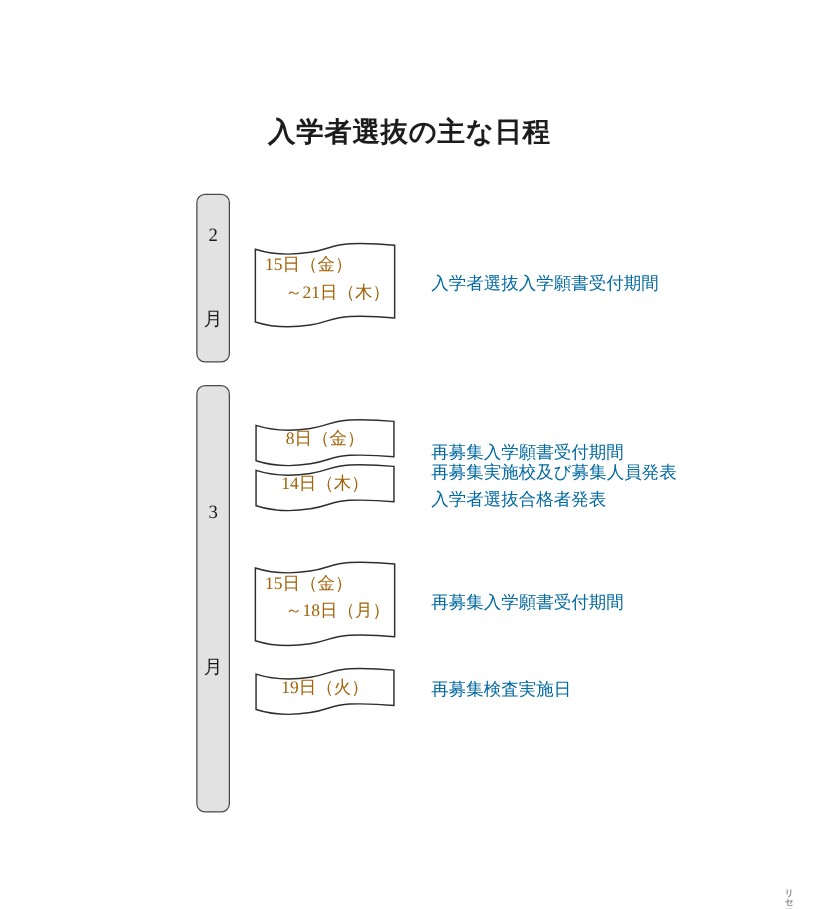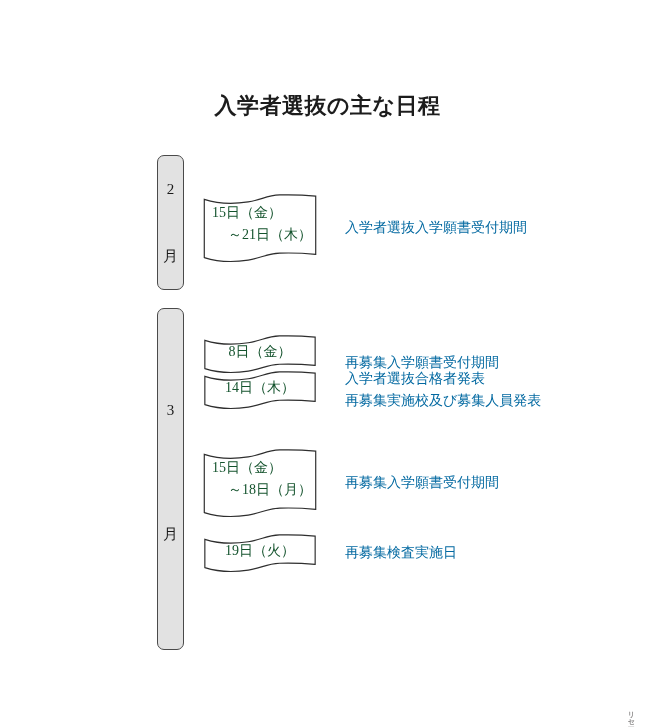--- a/index.html
+++ b/index.html
@@ -63,21 +63,21 @@
 
   .flag { position: relative; width: 116px; flex: 0 0 116px; }
   .flag svg { display: block; }
   .flag-text {
     position: absolute;
     inset: 0;
     display: flex;
     flex-direction: column;
     font-size: 14px;
     line-height: 22px;
-    color: #14532d;
+    color: #a16207;
   }
   .flag-sm .flag-text { justify-content: center; align-items: center; padding-bottom: 3px; }
   .flag-lg .flag-text { padding-top: 10px; padding-left: 10px; align-items: flex-start; }
   .flag-lg .date-line-2 { margin-left: 16px; }
 
   .desc {
     margin-left: 27px;
     font-size: 14px;
     line-height: 22px;
     white-space: nowrap;
@@ -156,22 +156,22 @@
   <div class="event ev-2">
     <div class="flag flag-sm">
       <svg width="116" height="41" viewBox="0 0 116 42">
         <path d="M 1.5,7.5 C 14,11.5 30,12.5 46,10 C 60,8 64,3.5 78,3 C 91,2.6 104,3.2 114.5,4.2 L 114.5,33.2 C 104,32.2 91,31.6 78,32 C 64,32.5 60,37 46,39 C 30,41.5 14,40.5 1.5,36.5 Z" fill="#ffffff" stroke="#2e2e2e" stroke-width="1.2"></path>
       </svg>
       <div class="flag-text">
         <div class="date-line-1">14日（木）</div>
       </div>
     </div>
     <div class="desc">
+      <div>再募集実施校及び募集人員発表</div>
       <div>入学者選抜合格者発表</div>
-      <div>再募集実施校及び募集人員発表</div>
     </div>
   </div>
 
   <div class="event ev-3">
     <div class="flag flag-lg">
       <svg width="116" height="71" viewBox="0 0 116 72">
         <path d="M 1.5,7.5 C 14,11.5 30,12.5 46,10 C 60,8 64,3.5 78,3 C 91,2.6 104,3.2 114.5,4.2 L 114.5,63.2 C 104,62.2 91,61.6 78,62 C 64,62.5 60,67 46,69 C 30,71.5 14,70.5 1.5,66.5 Z" fill="#ffffff" stroke="#2e2e2e" stroke-width="1.2"></path>
       </svg>
       <div class="flag-text">
         <div class="date-line-1">15日（金）</div>

